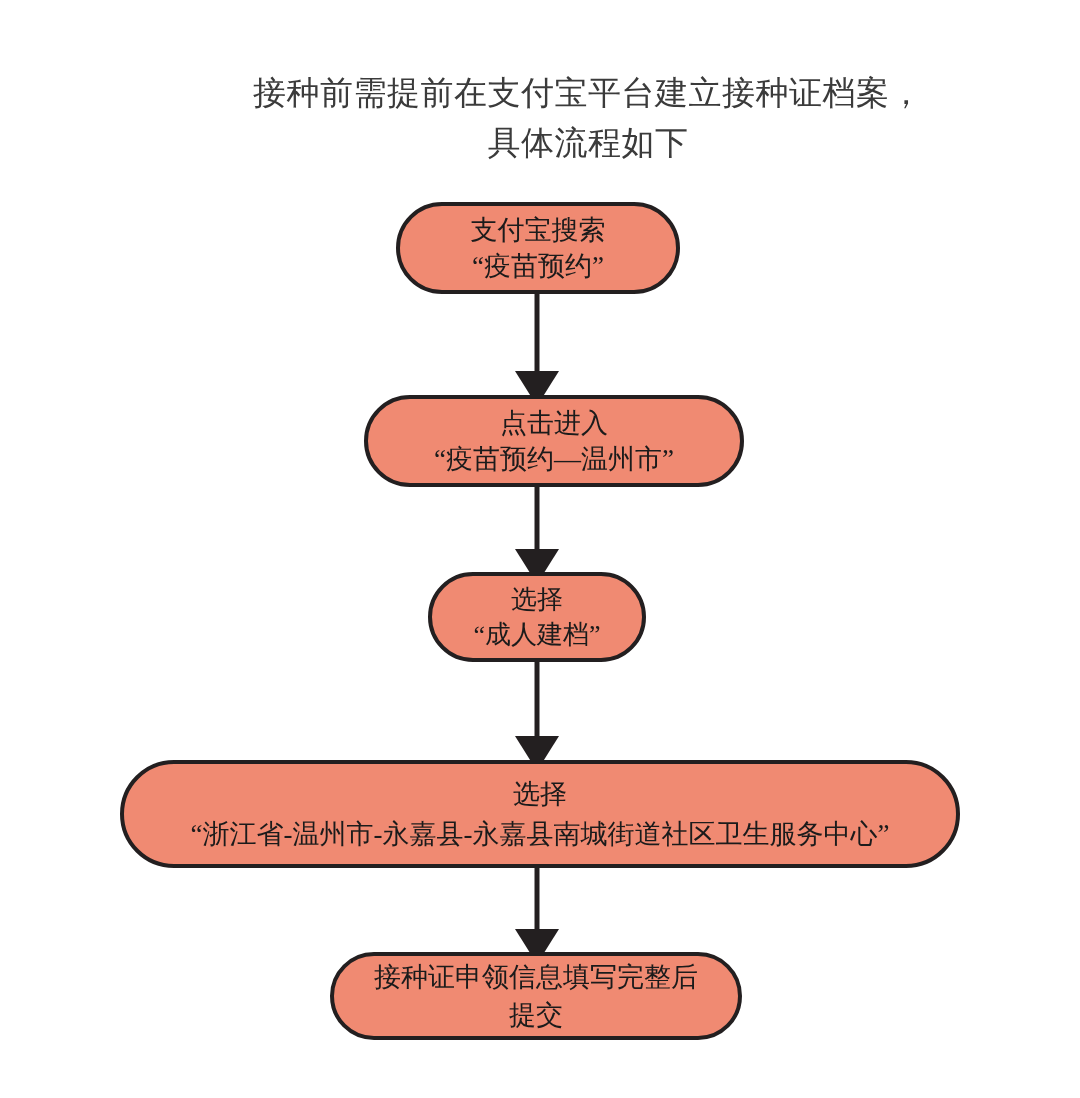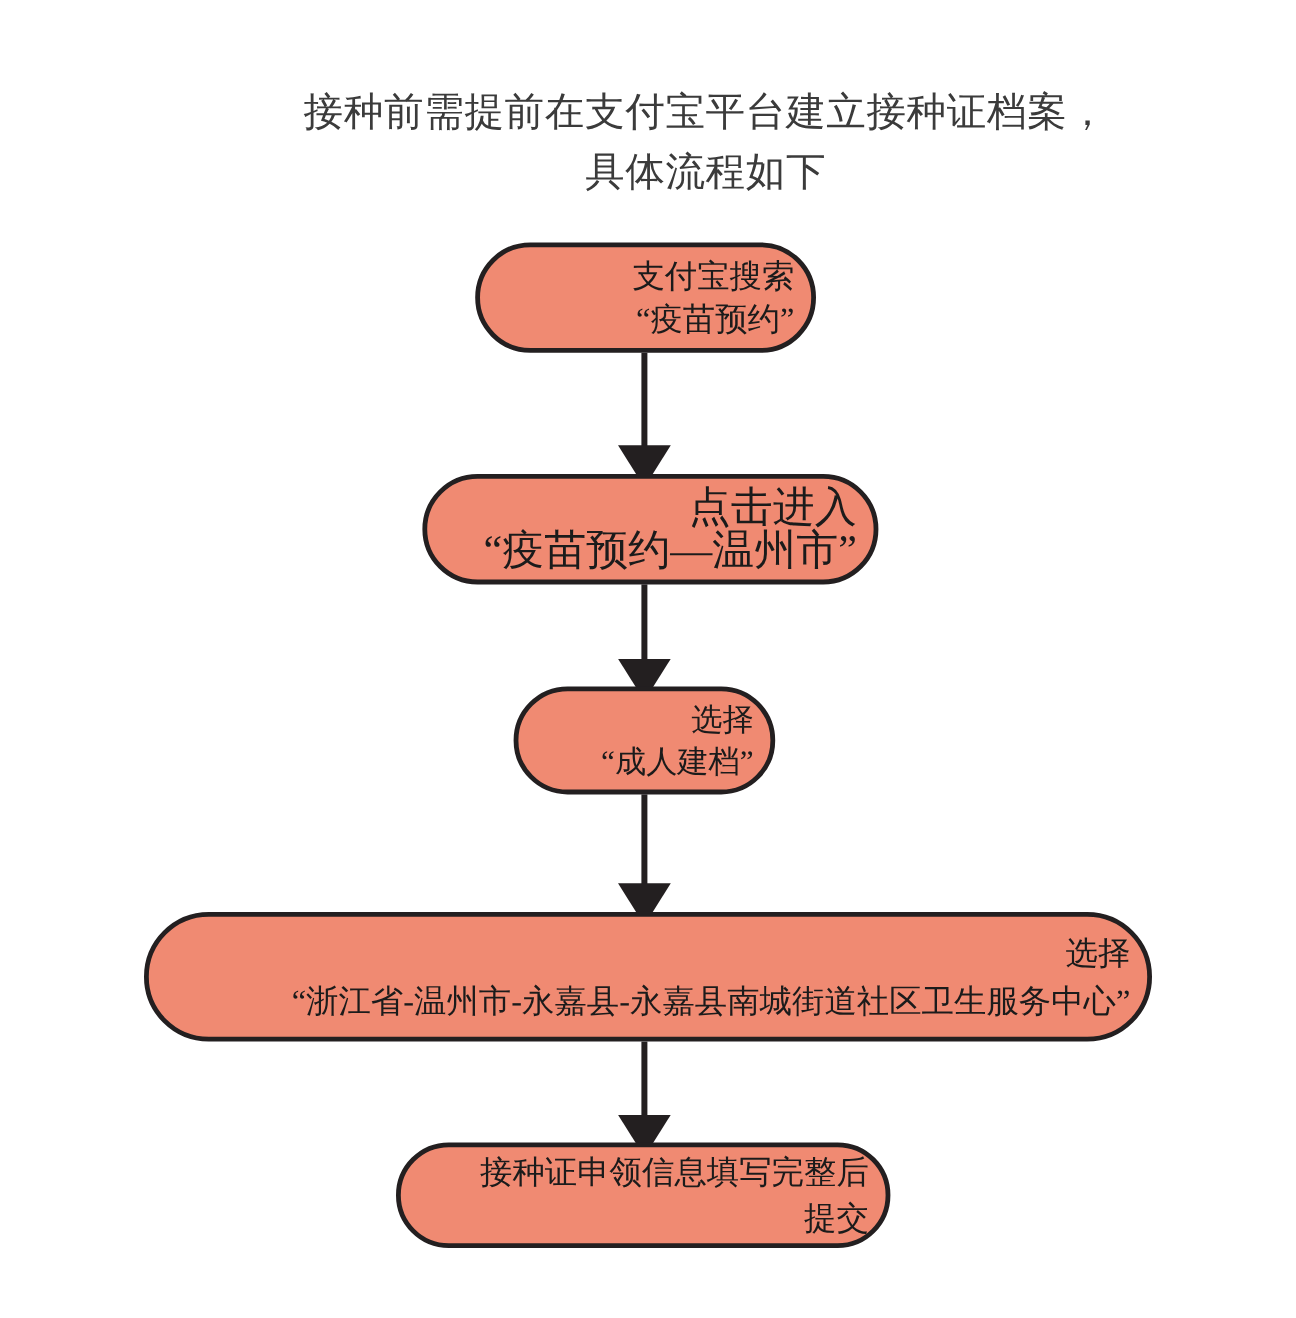--- a/index.html
+++ b/index.html
@@ -50,36 +50,36 @@
   
   .node {
     position: absolute;
     box-sizing: border-box;
     background: #f08a72;
     border: 4px solid #231f20;
     border-radius: 999px;
     display: flex;
     align-items: center;
     justify-content: center;
-    text-align: right;
+    text-align: center;
     font-family: "Liberation Serif", serif;
     color: #1b1b1b;
     white-space: pre-line;
     z-index: 2;
   }
   .node .node-text {
     display: block;
     width: 100%;
     padding: 0 14px;
     box-sizing: border-box;
     white-space: pre-line;
   }
 
   #node-1 { left: 396px; top: 202px;  width: 284px; height: 92px;  font-size: 27px; line-height: 36px; }
-  #node-2 { left: 352px; top: 395px;  width: 380px; height: 92px;  font-size: 35px; line-height: 36px; }
+  #node-2 { left: 364px; top: 395px;  width: 380px; height: 92px;  font-size: 27px; line-height: 36px; }
   #node-3 { left: 428px; top: 572px;  width: 218px; height: 90px;  font-size: 26px; line-height: 35px; }
   #node-4 { left: 120px; top: 760px;  width: 840px; height: 108px; font-size: 27px; line-height: 40px; }
   #node-5 { left: 330px; top: 952px;  width: 412px; height: 88px; font-size: 27px; line-height: 38px; }
 </style>
 </head>
 <body>
 
 <div id="flow-root">
 
   <div class="chart-title">接种前需提前在支付宝平台建立接种证档案，

